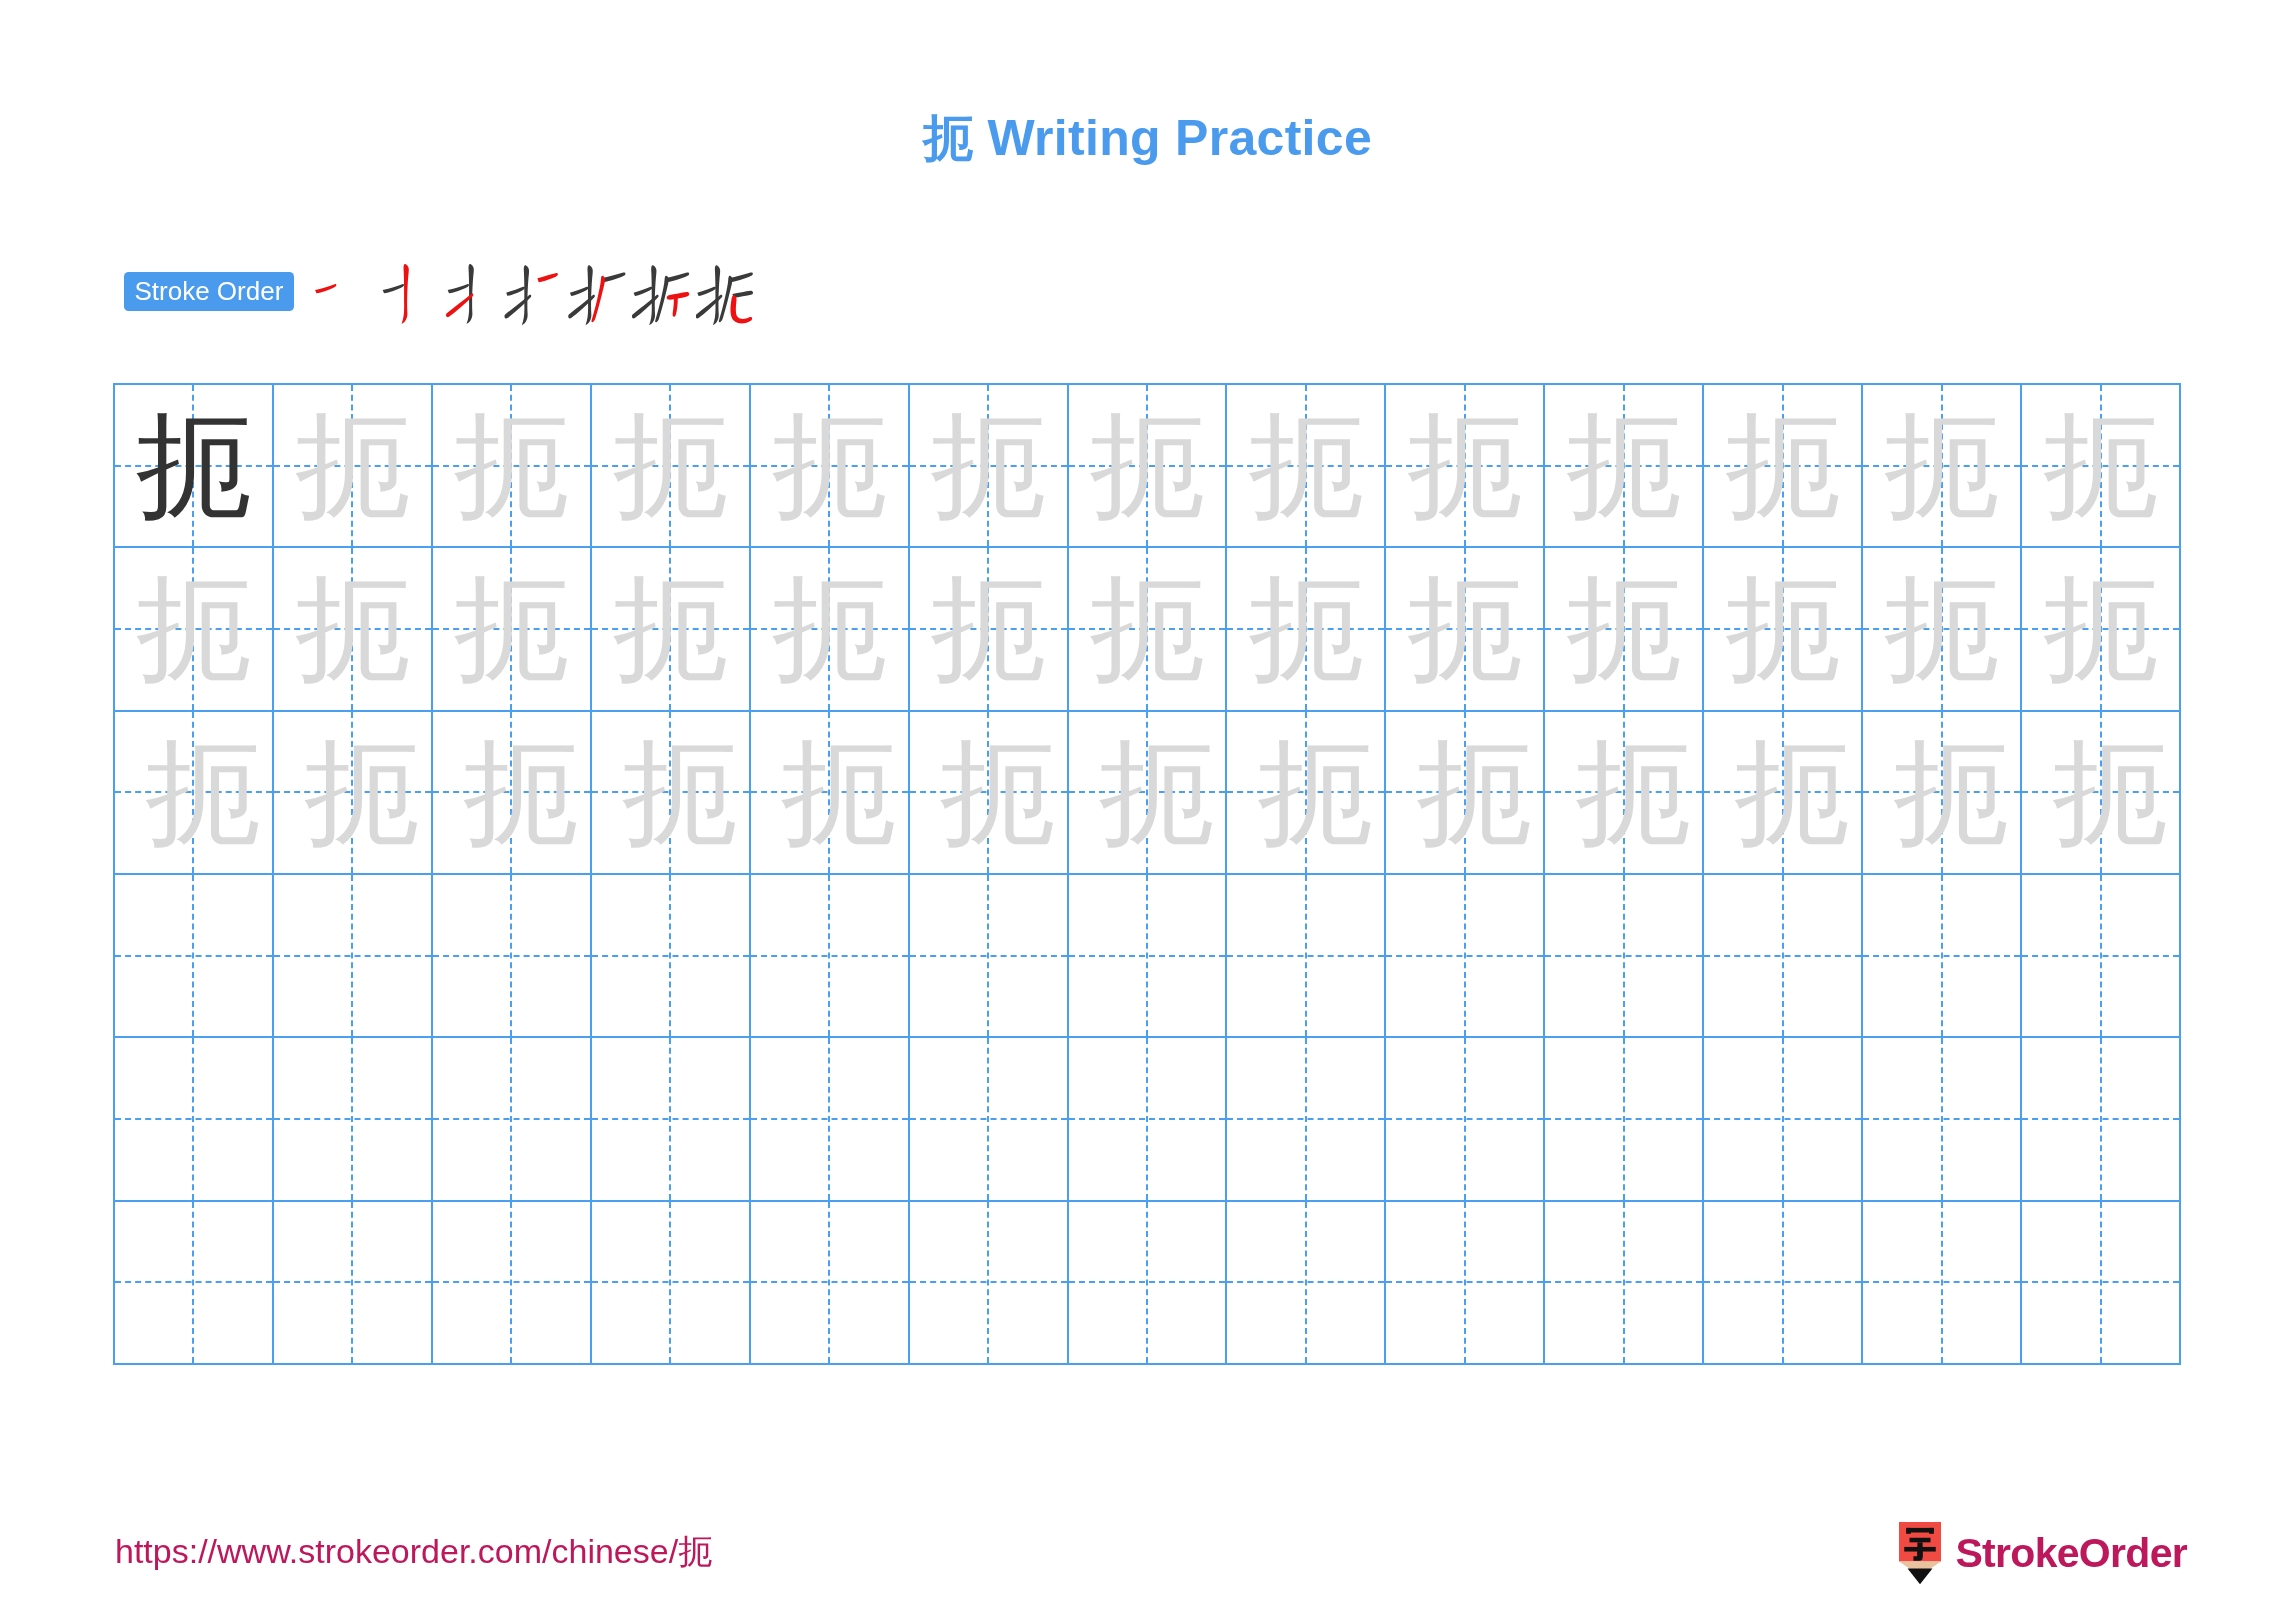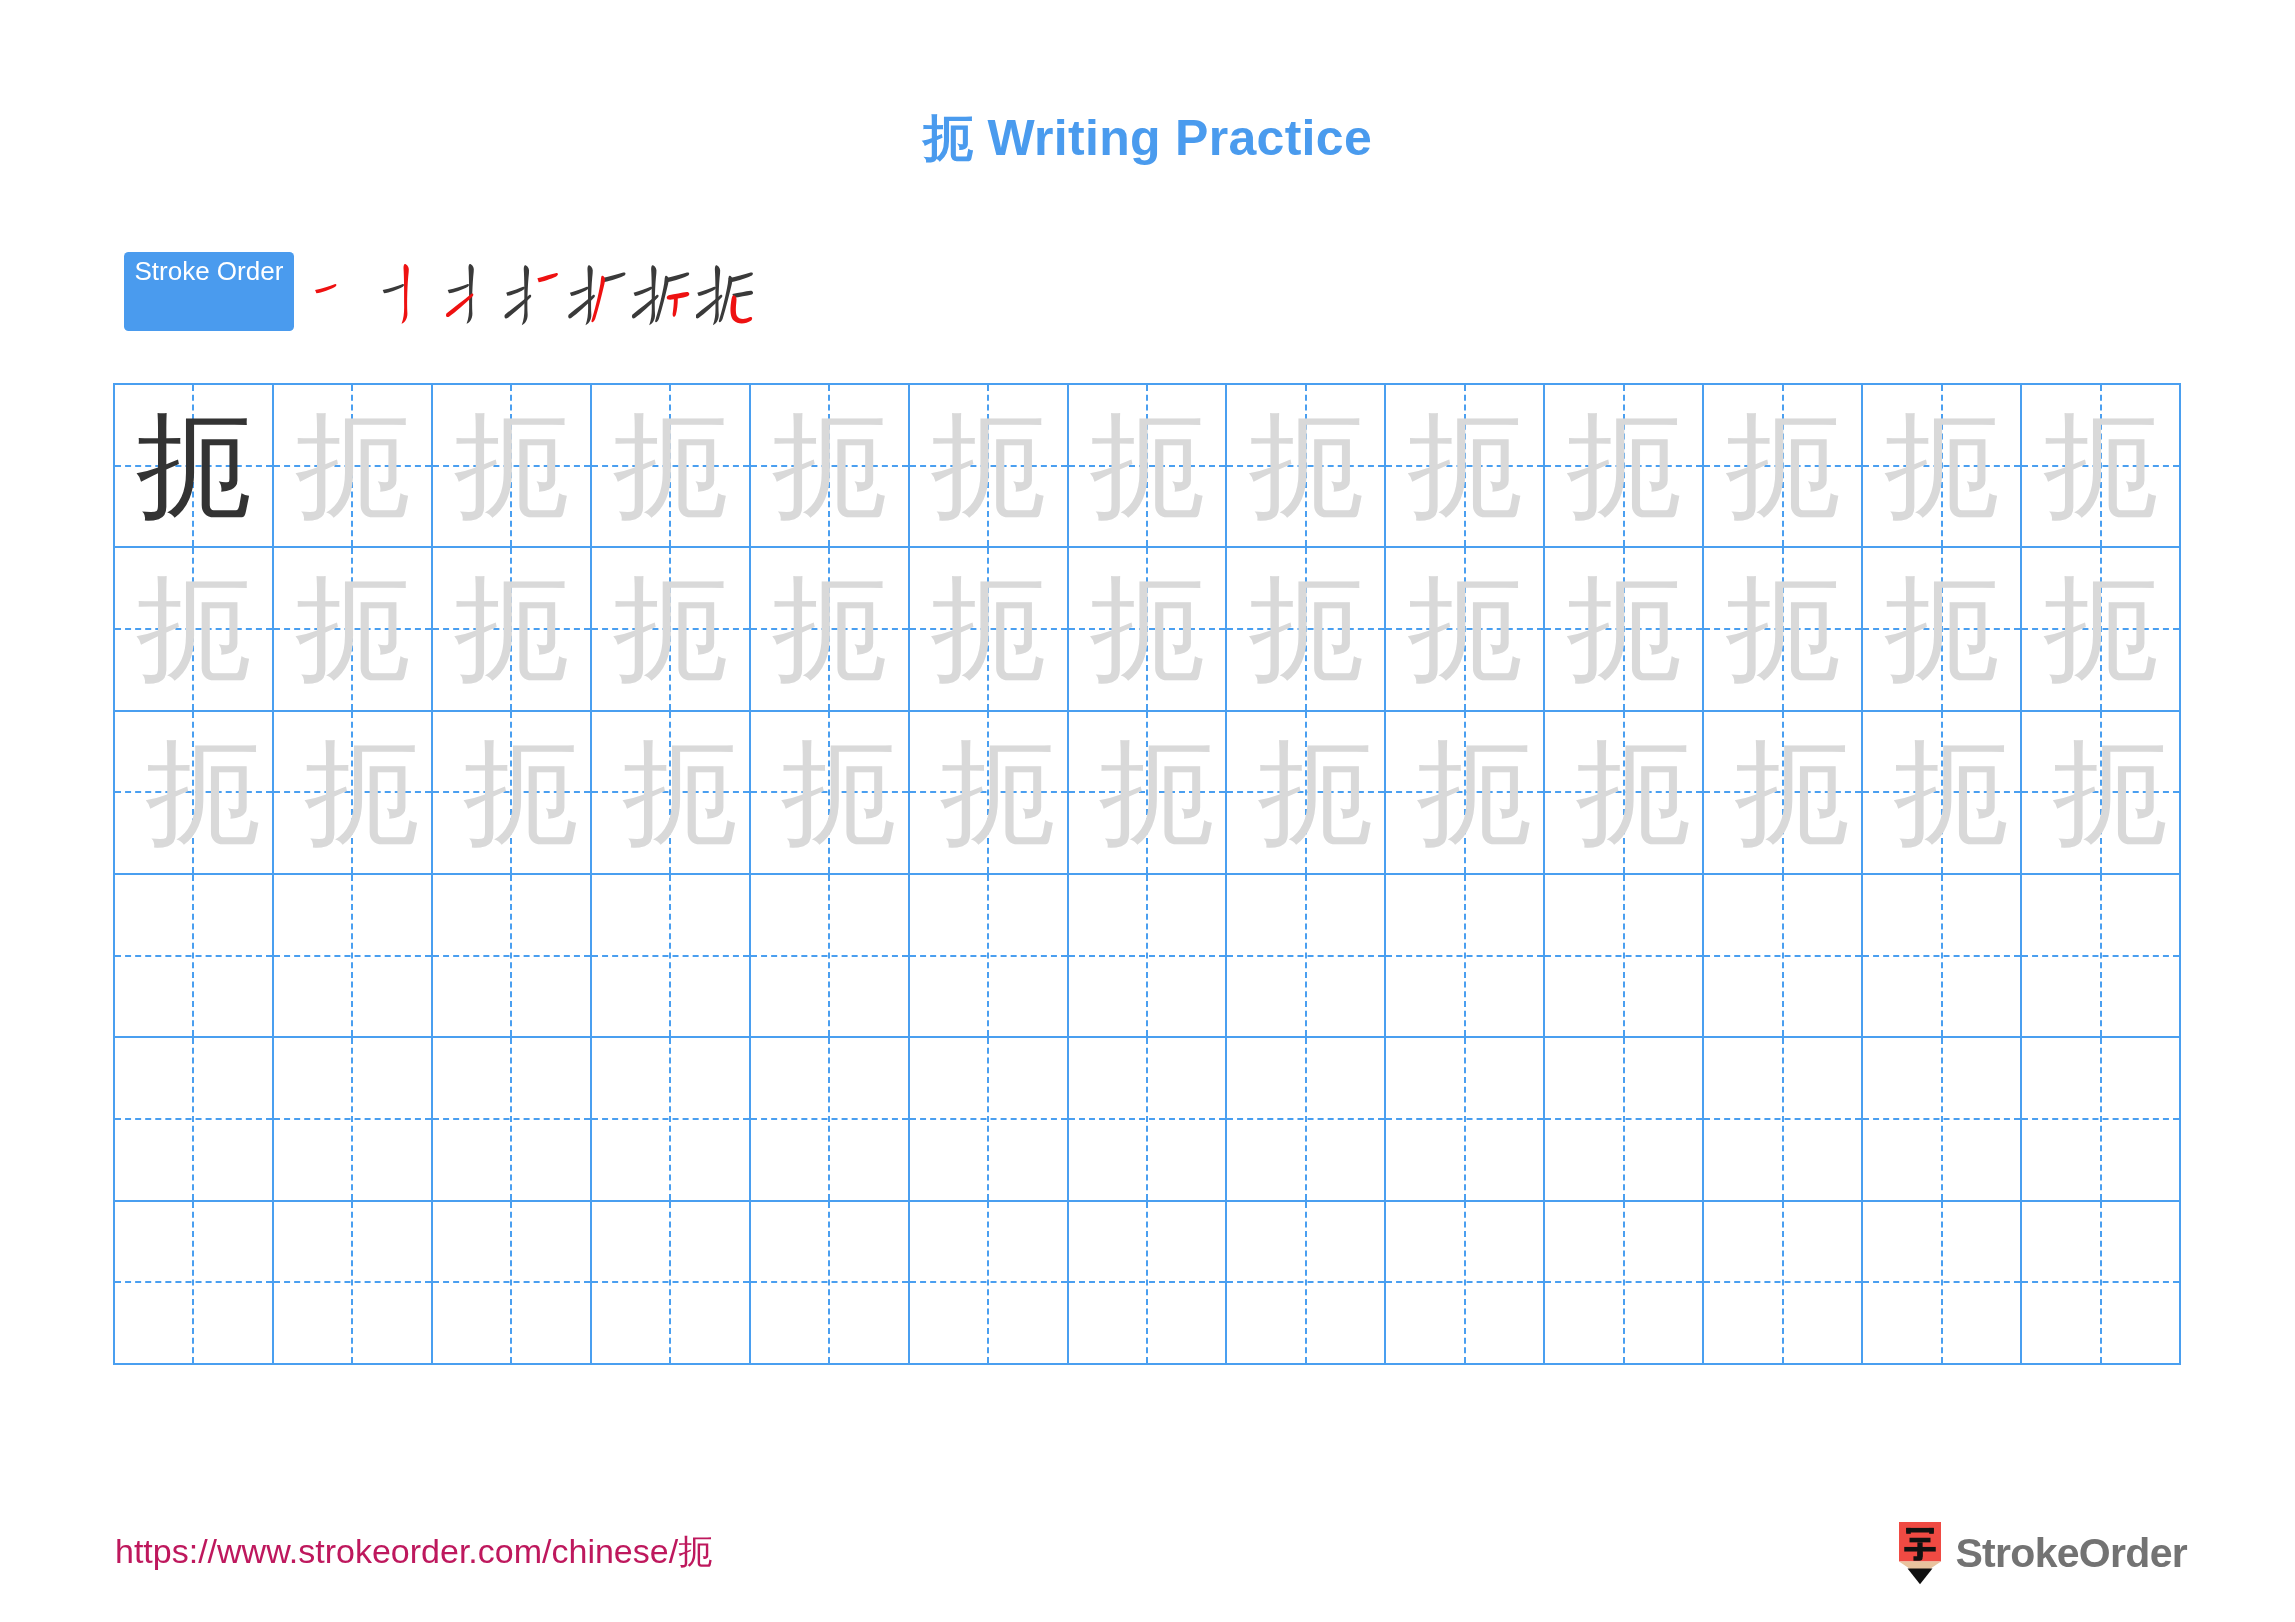--- a/index.html
+++ b/index.html
@@ -28,20 +28,21 @@
     letter-spacing: 0.3px;
     white-space: nowrap;
   }
 
   
   .stroke-order-row {
     position: absolute;
     top: 252px;
     left: 124px;
     display: flex;
+    align-items: center;
     height: 79px;
   }
   .stroke-order-badge {
     background: #4a9bee;
     color: #ffffff;
     font-size: 26px;
     font-weight: 400;
     padding: 5.9px 10.5px 7.2px 10.5px;
     border-radius: 4.6px;
     line-height: 1;
@@ -157,21 +158,21 @@
   }
   .brand-logo {
     width: 50px;
     height: 63px;
     margin-right: 10.5px;
     flex: none;
   }
   .brand-name {
     font-size: 41px;
     font-weight: bold;
-    color: #737373;
+    color: #be185d;
     letter-spacing: -0.7px;
     white-space: nowrap;
     line-height: 1;
   }
 </style>
 </head>
 <body>
 
 <div class="page-title">扼 Writing Practice</div>
 

